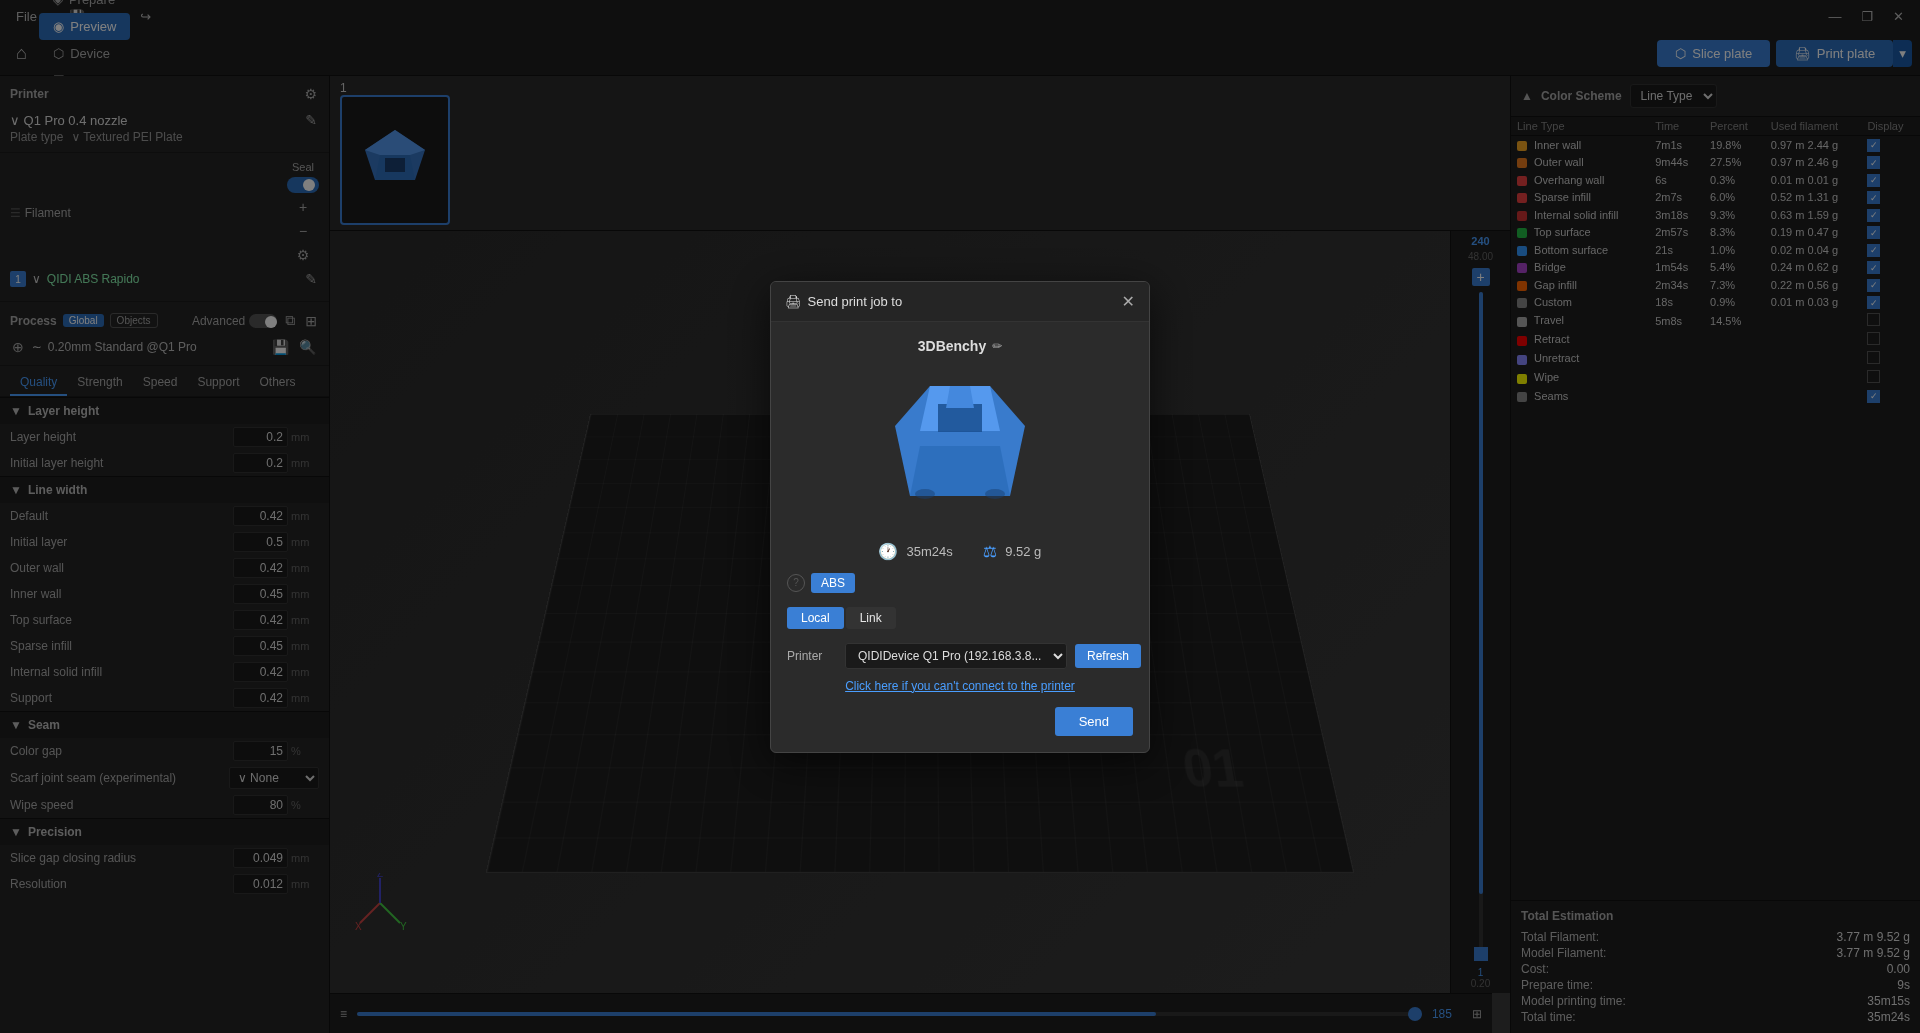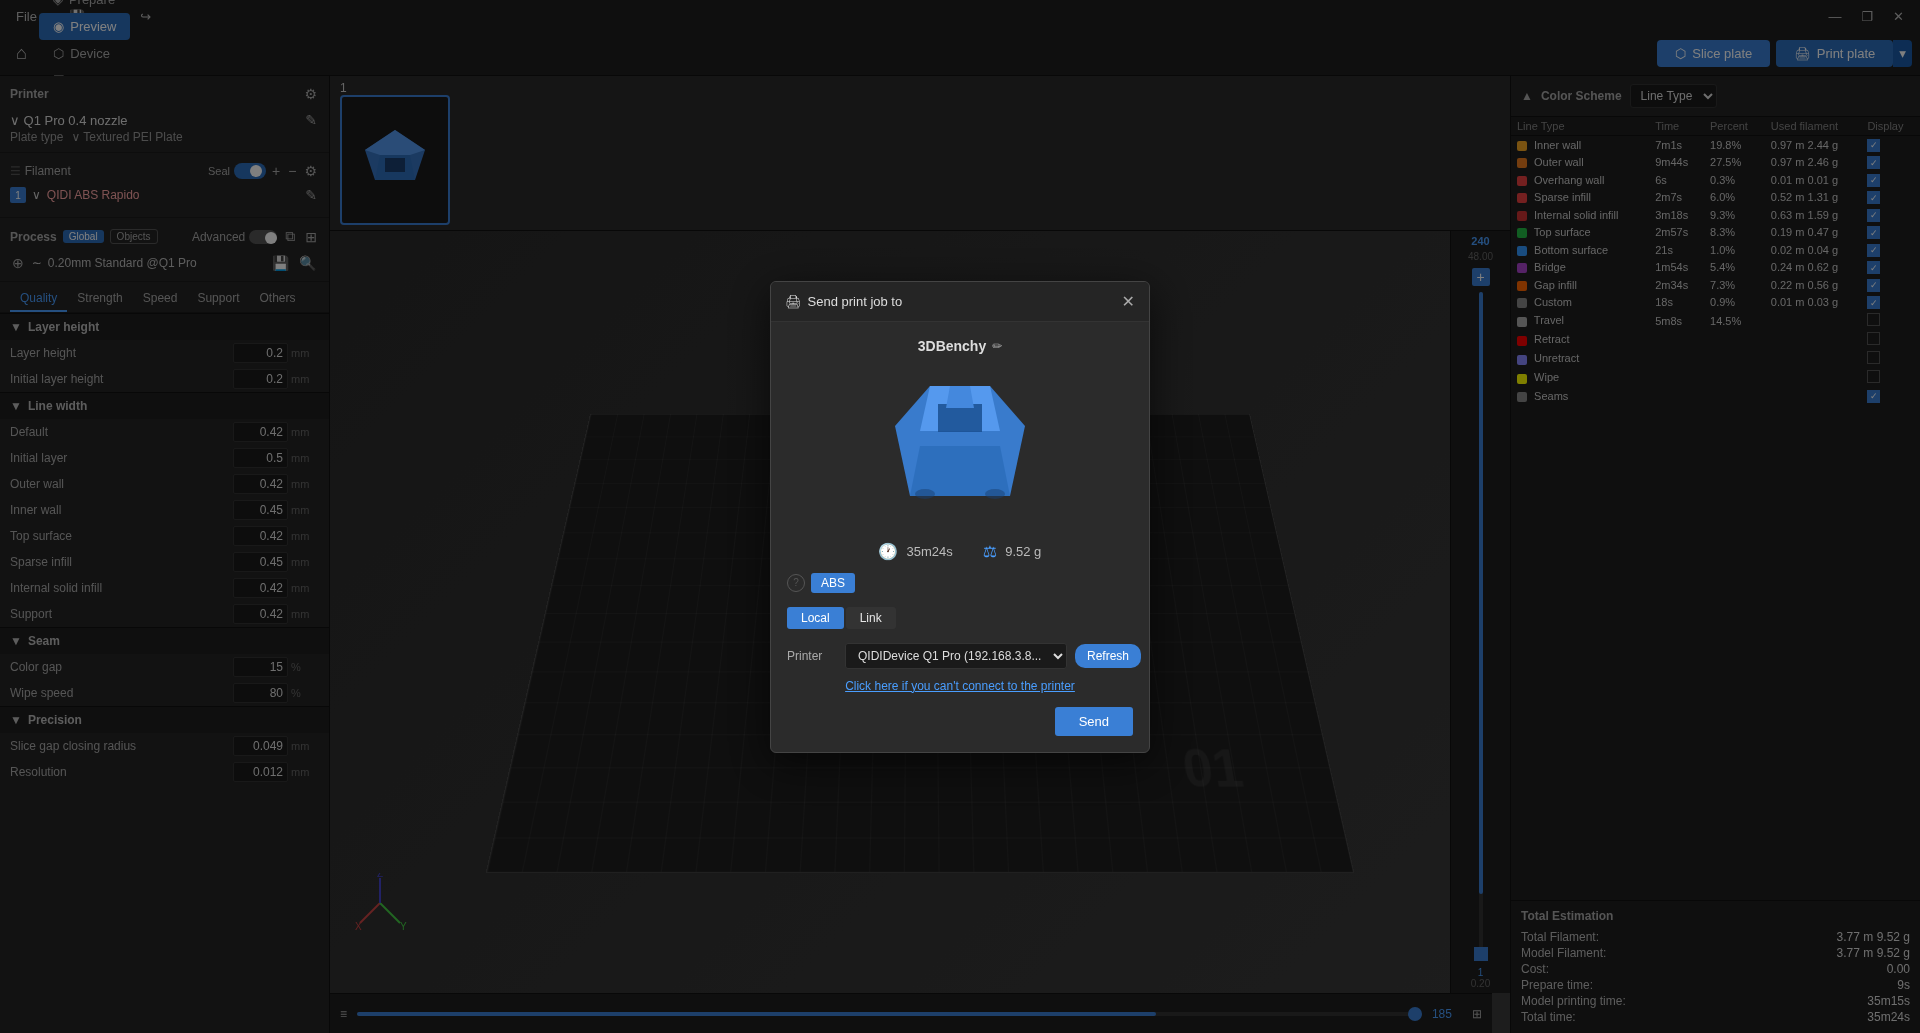--- a/index.html
+++ b/index.html
@@ -55,31 +55,31 @@
       display: flex; flex-direction: column; overflow: hidden;
     }
     .panel-section { padding: 8px 10px; border-bottom: 1px solid #1a1a1a; }
     .section-header { display: flex; align-items: center; justify-content: space-between; margin-bottom: 6px; }
     .section-title { font-size: 12px; color: #aaa; font-weight: bold; }
     .printer-name { color: #ddd; font-size: 13px; display: flex; align-items: center; gap: 4px; }
     .plate-row { display: flex; align-items: center; gap: 8px; font-size: 12px; color: #999; }
 
     .filament-header { display: flex; align-items: center; justify-content: space-between; }
     .filament-label { color: #aaa; font-size: 12px; display: flex; align-items: center; gap: 4px; }
-    .filament-controls { display: flex; align-items: center; gap: 4px; }
+    .filament-controls { display: flex; align-items: center; gap: 4px; flex-direction: column; }
     .seal-label { font-size: 11px; color: #aaa; }
     .toggle { position: relative; display: inline-block; width: 32px; height: 16px; }
     .toggle input { opacity: 0; width: 0; height: 0; }
     .toggle-slider { position: absolute; inset: 0; background: #2d6fbd; border-radius: 8px; cursor: pointer; }
     .toggle-slider::before { content: ''; position: absolute; width: 12px; height: 12px; left: 16px; top: 2px; background: white; border-radius: 50%; transition: 0.2s; }
     .icon-btn { background: none; border: none; color: #aaa; cursor: pointer; font-size: 14px; padding: 2px; }
 
     .filament-item { display: flex; align-items: center; gap: 6px; padding: 4px 0; }
     .filament-num { background: #3a7fd5; color: white; font-size: 10px; width: 16px; height: 16px; border-radius: 2px; display: flex; align-items: center; justify-content: center; }
-    .filament-name { color: #fca5a5; font-size: 12px; flex: 1; }
+    .filament-name { color: #86efac; font-size: 12px; flex: 1; }
 
     
     .process-header { display: flex; align-items: center; gap: 6px; margin-bottom: 6px; }
     .process-title { font-size: 12px; color: #aaa; font-weight: bold; }
     .badge { font-size: 10px; padding: 1px 6px; border-radius: 3px; }
     .badge-blue { background: #2d6fbd; color: white; }
     .badge-outline { background: none; border: 1px solid #555; color: #aaa; }
     .advanced-toggle { display: flex; align-items: center; gap: 4px; margin-left: auto; font-size: 12px; color: #aaa; }
     .preset-row { display: flex; align-items: center; gap: 6px; }
     .preset-name { color: #bbb; font-size: 12px; flex: 1; }
@@ -196,21 +196,21 @@
     .stat-item { display: flex; align-items: center; gap: 8px; color: #bbb; font-size: 13px; }
     .stat-icon { color: #4a9eff; font-size: 16px; }
     .filament-badge { background: #3a7fd5; color: white; padding: 3px 10px; border-radius: 3px; font-size: 12px; margin: 0 auto 12px; display: block; width: fit-content; }
     .modal-tabs { display: flex; gap: 2px; margin-bottom: 14px; }
     .modal-tab { padding: 4px 14px; border-radius: 3px; font-size: 12px; cursor: pointer; border: none; }
     .modal-tab.active { background: #3a7fd5; color: white; }
     .modal-tab.inactive { background: #333; color: #e5e5e5; }
     .printer-row { display: flex; align-items: center; gap: 8px; margin-bottom: 10px; }
     .printer-label { color: #aaa; font-size: 12px; min-width: 50px; }
     .printer-select { flex: 1; background: #1a1a1a; border: 1px solid #333; color: #ddd; padding: 4px 8px; border-radius: 3px; font-size: 12px; }
-    .refresh-btn { background: #3a7fd5; border: none; color: white; padding: 5px 12px; border-radius: 10px; cursor: pointer; font-size: 12px; }
+    .refresh-btn { background: #3a7fd5; border: none; color: white; padding: 5px 12px; border-radius: 3px; cursor: pointer; font-size: 12px; }
     .connect-link { color: #4a9eff; text-align: center; display: block; margin-bottom: 14px; font-size: 12px; cursor: pointer; text-decoration: underline; }
     .send-row { display: flex; justify-content: flex-end; }
     .send-btn { background: #3a7fd5; border: none; color: white; padding: 7px 24px; border-radius: 3px; cursor: pointer; font-size: 13px; }
 
     
     .axes-widget {
       position: absolute; bottom: 70px; left: 10px; width: 60px; height: 60px;
     }
 
     ::-webkit-scrollbar { width: 6px; }
@@ -400,20 +400,24 @@
         <div class="prop-group-header">
           <span>▼</span>
           <span>Seam</span>
         </div>
         <div class="prop-row">
           <span class="prop-label">Color gap</span>
         <input class="prop-value" value="15" type="text" style="background: rgb(26, 26, 26); border: 1px solid rgb(51, 51, 51); color: rgb(221, 221, 221); font-size: 12px; padding: 2px 4px; border-radius: 2px; text-align: right; width: 55px;">
         <span class="prop-unit">%</span>
         </div>
         <div class="prop-row">
+          <span class="prop-label">Scarf joint seam (experimental)</span>
+        <select class="prop-select"><option>∨ None</option></select>
+        </div>
+        <div class="prop-row">
           <span class="prop-label">Wipe speed</span>
         <input class="prop-value" value="80" type="text" style="background: rgb(26, 26, 26); border: 1px solid rgb(51, 51, 51); color: rgb(221, 221, 221); font-size: 12px; padding: 2px 4px; border-radius: 2px; text-align: right; width: 55px;">
         <span class="prop-unit">%</span>
         </div>
         <div class="prop-group-header">
           <span>▼</span>
           <span>Precision</span>
         </div>
         <div class="prop-row">
           <span class="prop-label">Slice gap closing radius</span>

